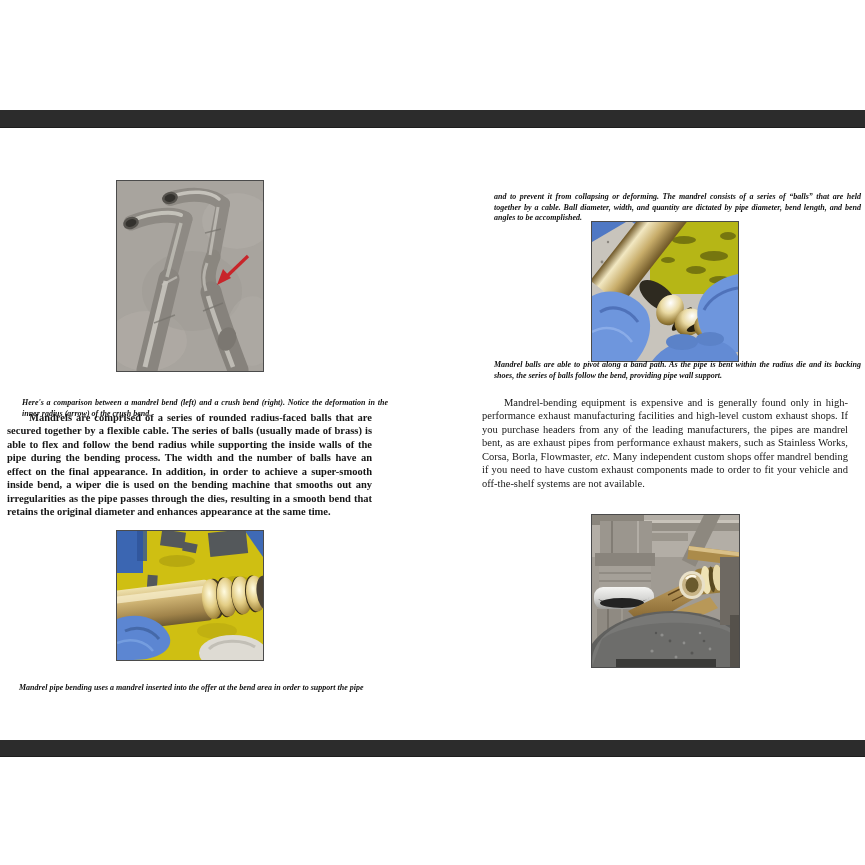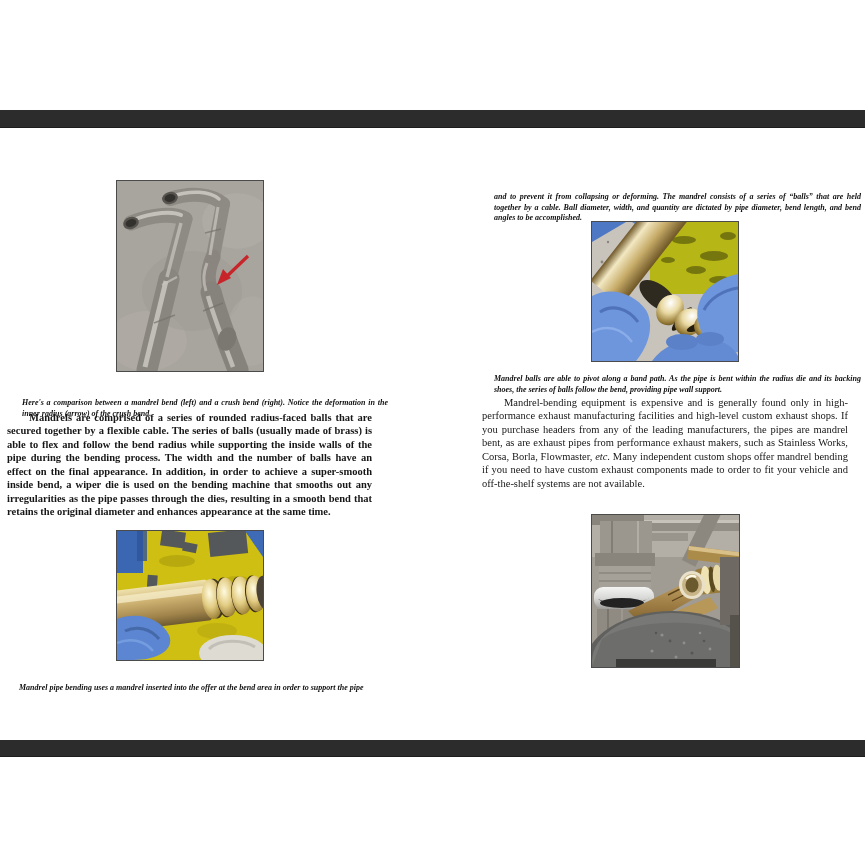--- a/index.html
+++ b/index.html
@@ -24,21 +24,21 @@
   }
   
   #ph1{left:117px;top:181px;width:146px;height:190px;}
   #cap1{left:10px;top:386px;width:366px;font-family:Liberation Serif, serif;}
   #para1{left:7px;top:411px;width:365px;font-weight:bold;}
   #ph2{left:117px;top:531px;width:146px;height:129px;}
   #cap2{left:7px;top:671px;width:366px;}
   
   #cap3{left:482px;top:180px;width:367px;}
   #ph3{left:592px;top:222px;width:146px;height:139px;}
-  #cap4{left:482px;top:362px;width:367px;}
+  #cap4{left:482px;top:348px;width:367px;}
   #para2{left:482px;top:396px;width:366px;}
   #ph4{left:592px;top:515px;width:147px;height:152px;}
   i{font-style:italic;}
 </style>
 </head>
 <body>
 
 <div class="bar top"></div>
 <div class="bar bottom"></div>
 

